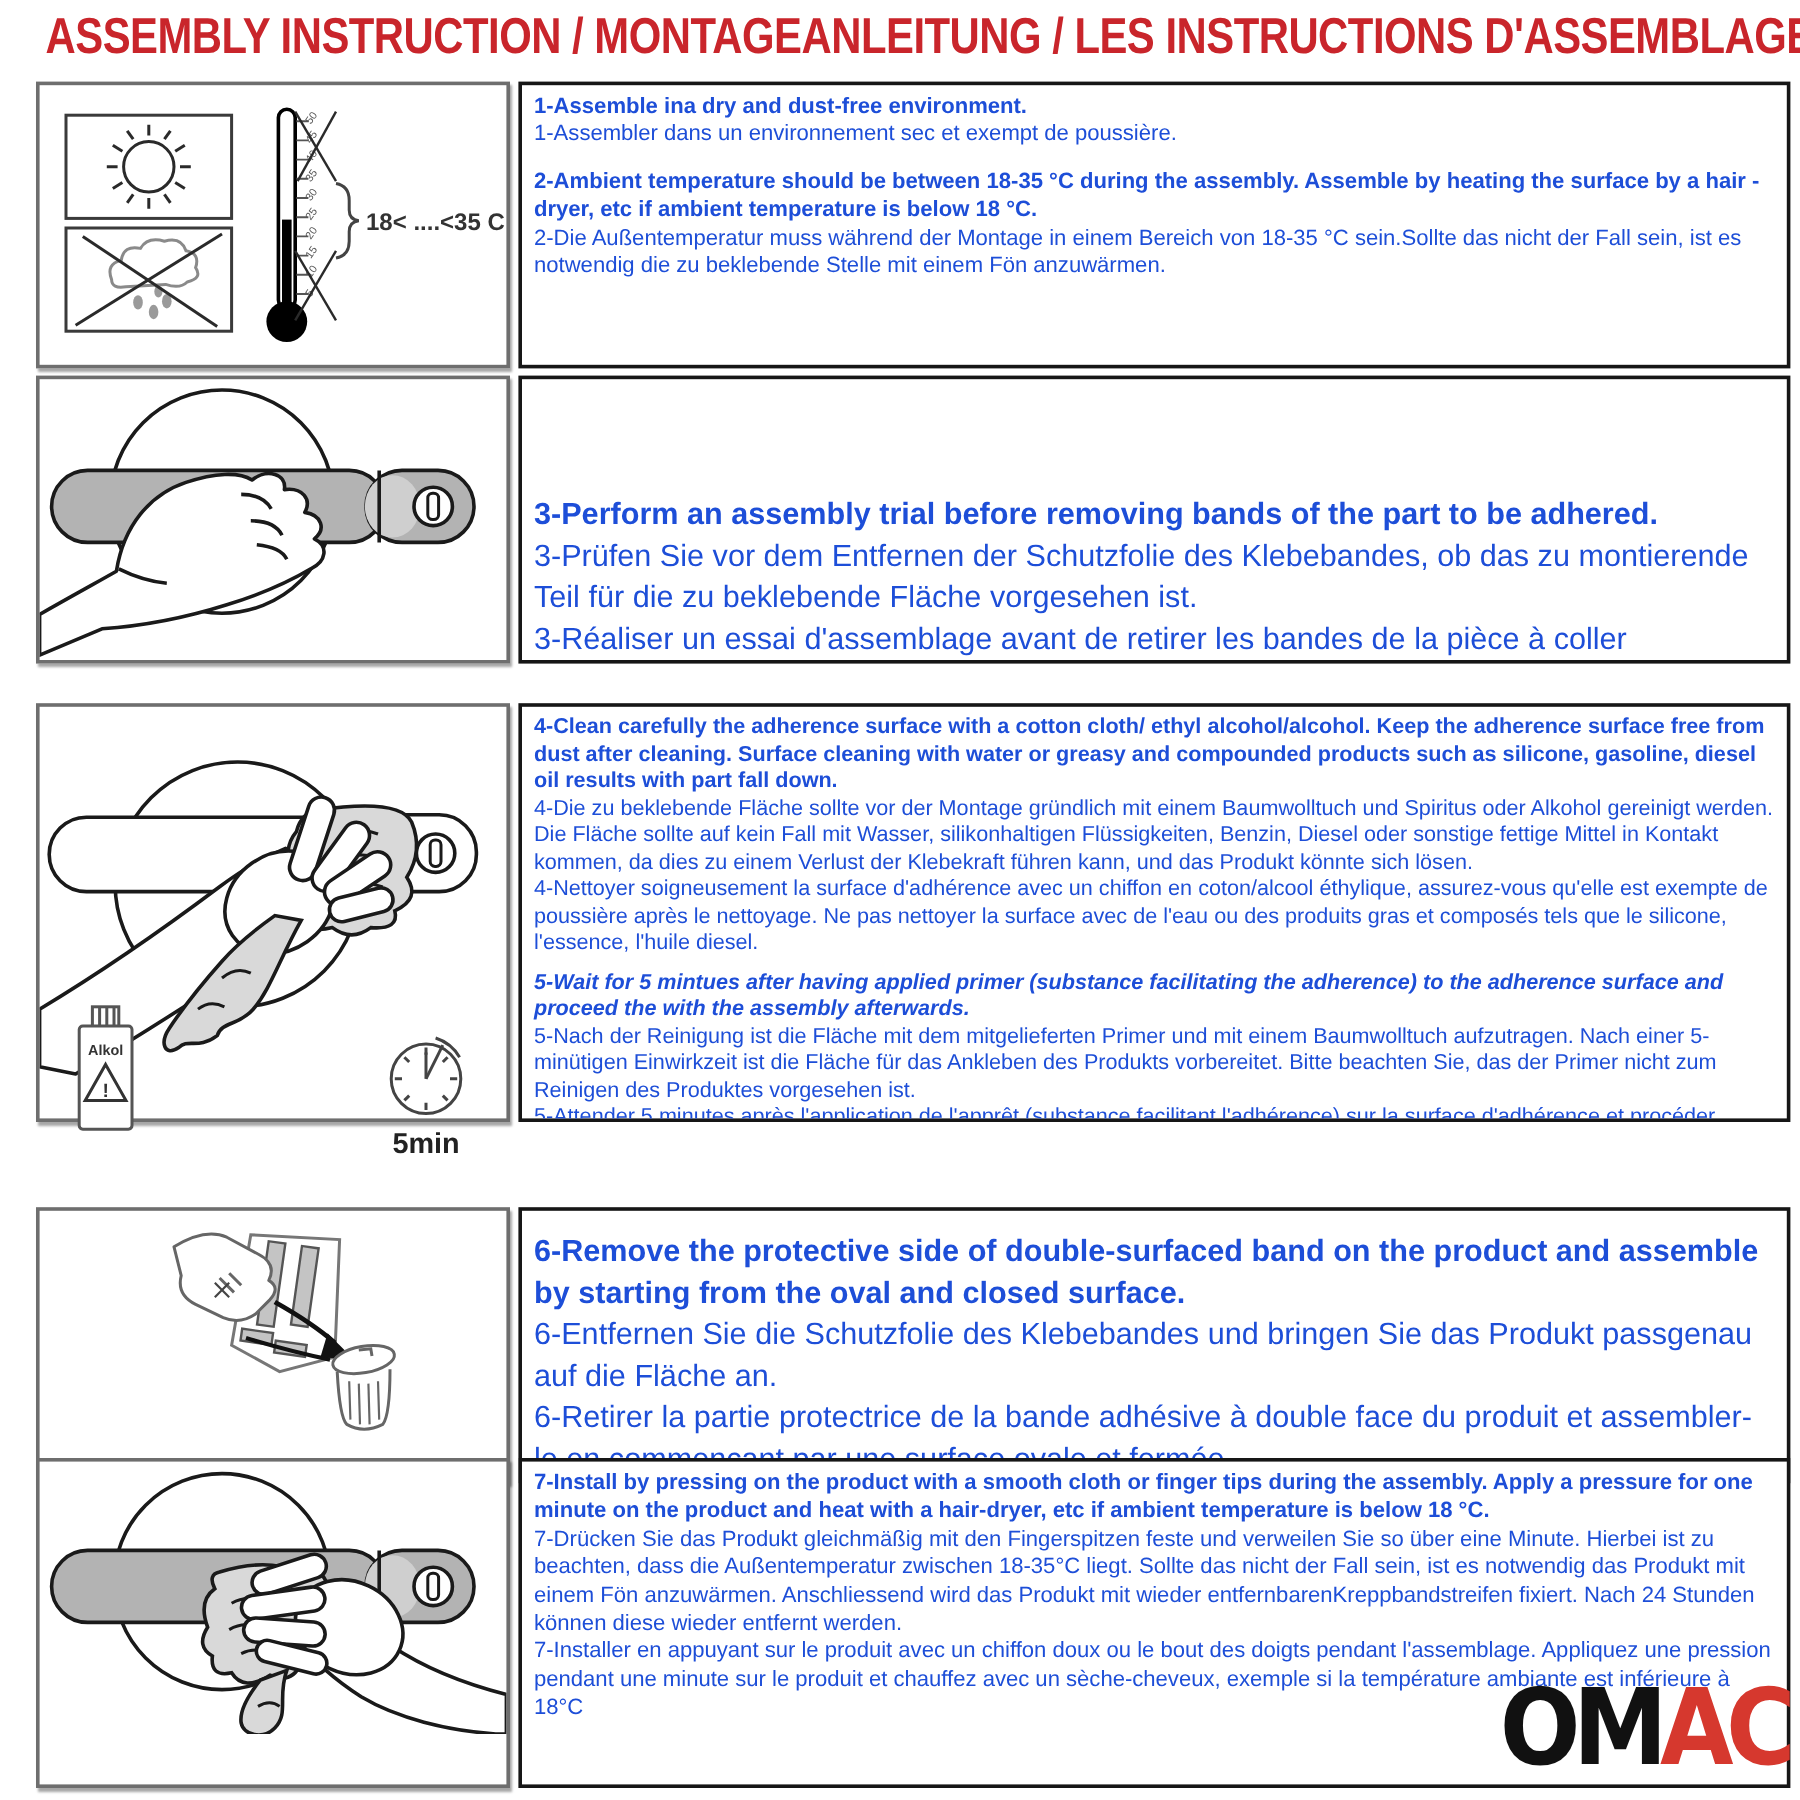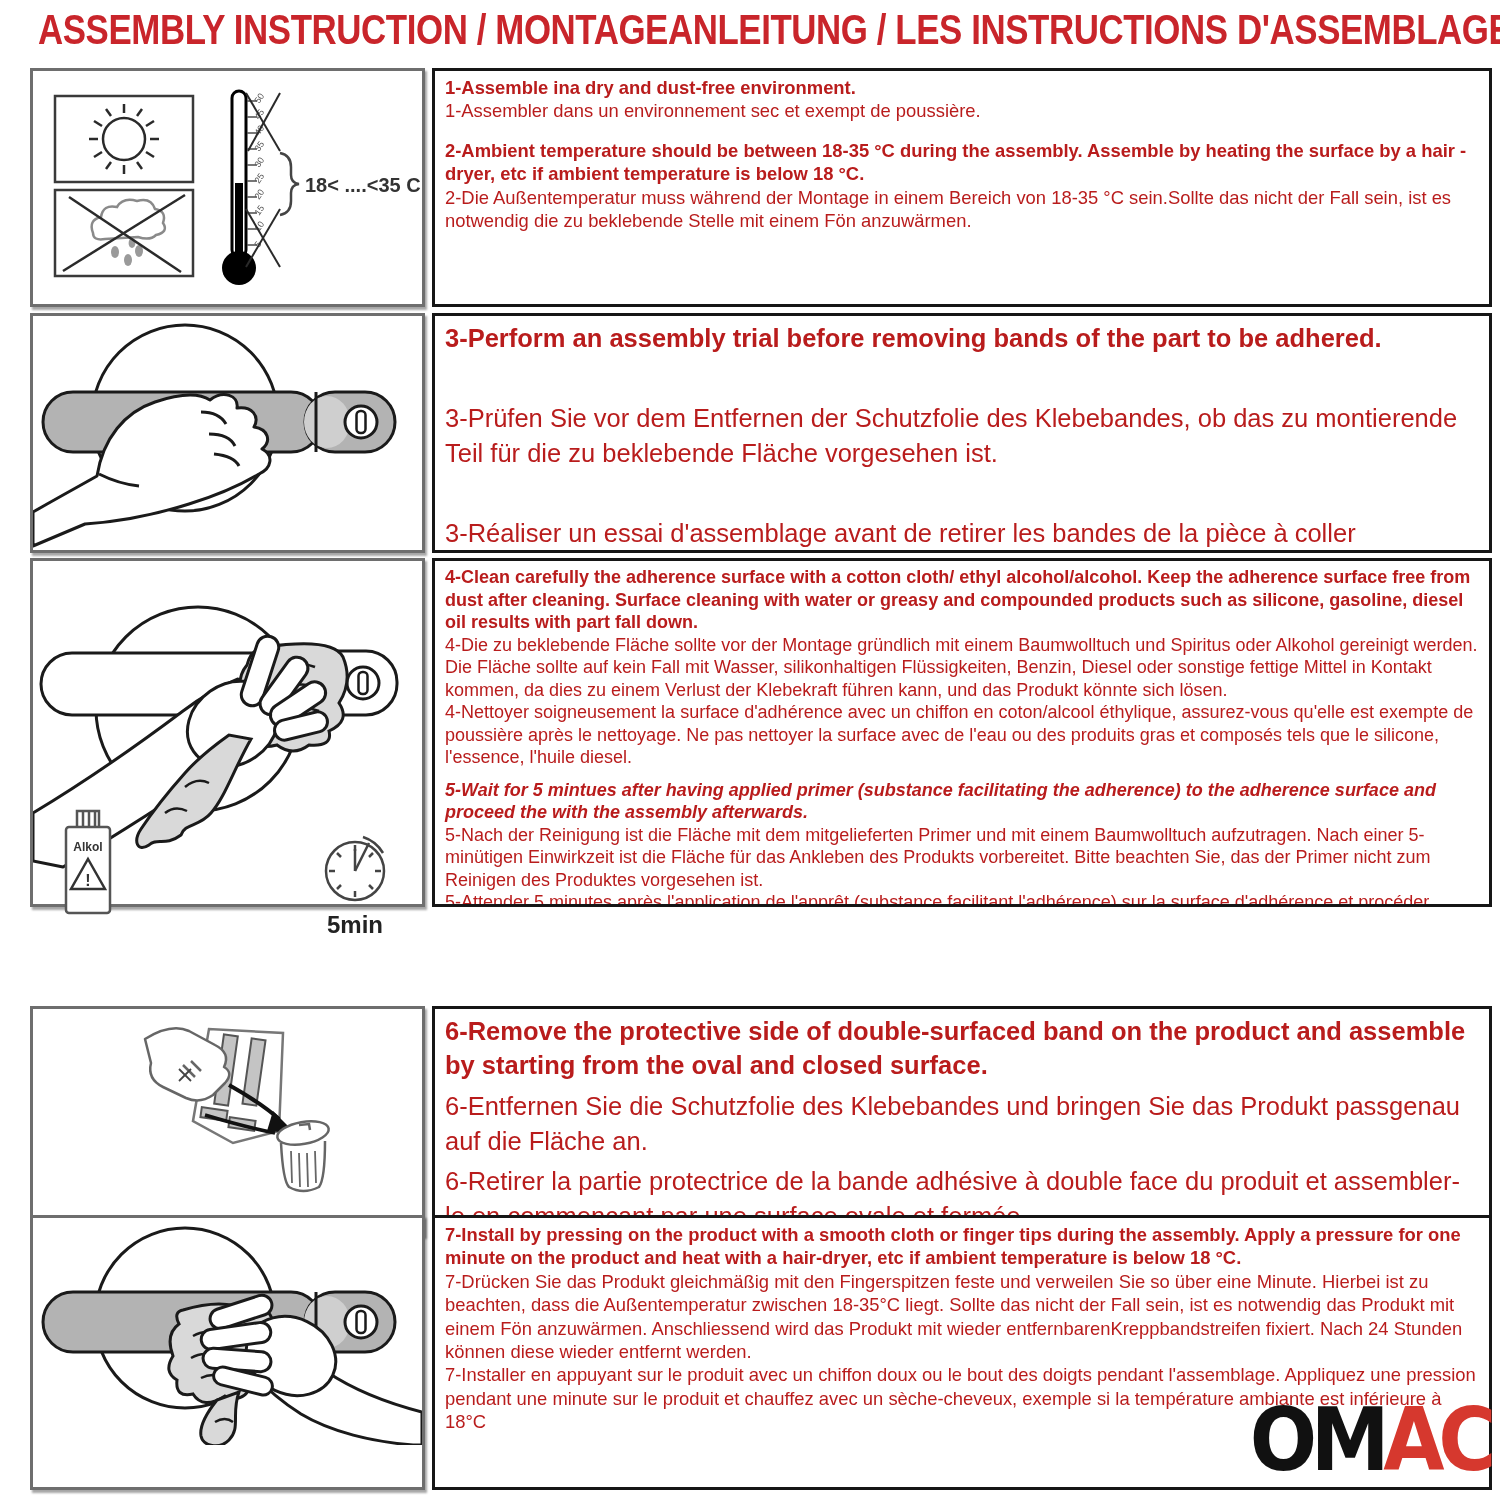--- a/index.html
+++ b/index.html
@@ -5,29 +5,29 @@
   html,body{margin:0;padding:0;background:#fff;}
   body{width:1500px;height:1500px;font-family:"Liberation Sans",sans-serif;}
   .page{position:relative;width:1500px;height:1500px;background:#fff;overflow:hidden;}
   .title{position:absolute;left:38px;top:6px;margin:0;color:#c9252b;font-size:42px;font-weight:bold;
          white-space:nowrap;letter-spacing:-0.5px;transform:scaleX(.83);transform-origin:left center;}
   .illus{position:absolute;left:30px;width:395px;border:3px solid #6e6e6e;background:#fff;
          box-sizing:border-box;box-shadow:2px 3px 2px rgba(0,0,0,.35);}
   .illus svg{display:block;}
   .txt{position:absolute;left:432px;width:1060px;border:3px solid #161616;background:#fff;
        box-sizing:border-box;padding:5px 10px 0 10px;overflow:hidden;}
-  .txt p{margin:0;color:#b91c1c;}
+  .txt p{margin:0;color:#1d4ed8;}
   .f-sm p{font-size:18.4px;line-height:1.27;}
   .f-s3 p{font-size:18px;line-height:1.25;}
   .f-lg p{font-size:25.5px;line-height:1.35;}
   .b{font-weight:bold;color:#101010;}
   .gap{margin-top:16px !important;}
   .gap-sm{margin-top:10px !important;font-style:italic;}
-  .v-center{display:flex;flex-direction:column;justify-content:space-between;}
-  .r1{top:68px;height:239px;} .r2{top:313px;height:240px;} .r3{top:558px;height:349px;}
+  .v-center{display:flex;flex-direction:column;justify-content:flex-end;}
+  .r1{top:68px;height:239px;} .r2{top:313px;height:240px;} .r3{top:586px;height:349px;}
   .r4{top:1006px;height:230px;} .r5{top:1215px;height:275px;}
   .logo{position:absolute;right:10px;top:1396px;font-weight:bold;font-size:88px;
         font-family:"DejaVu Sans",sans-serif;letter-spacing:-7px;line-height:1;
         transform:scaleX(.9);transform-origin:right center;}
   .logo .blk{color:#111;} .logo .red{color:#d6382e;}
   .sv-label{font-family:"Liberation Sans",sans-serif;}
 </style>
 </head>
 <body>
 

